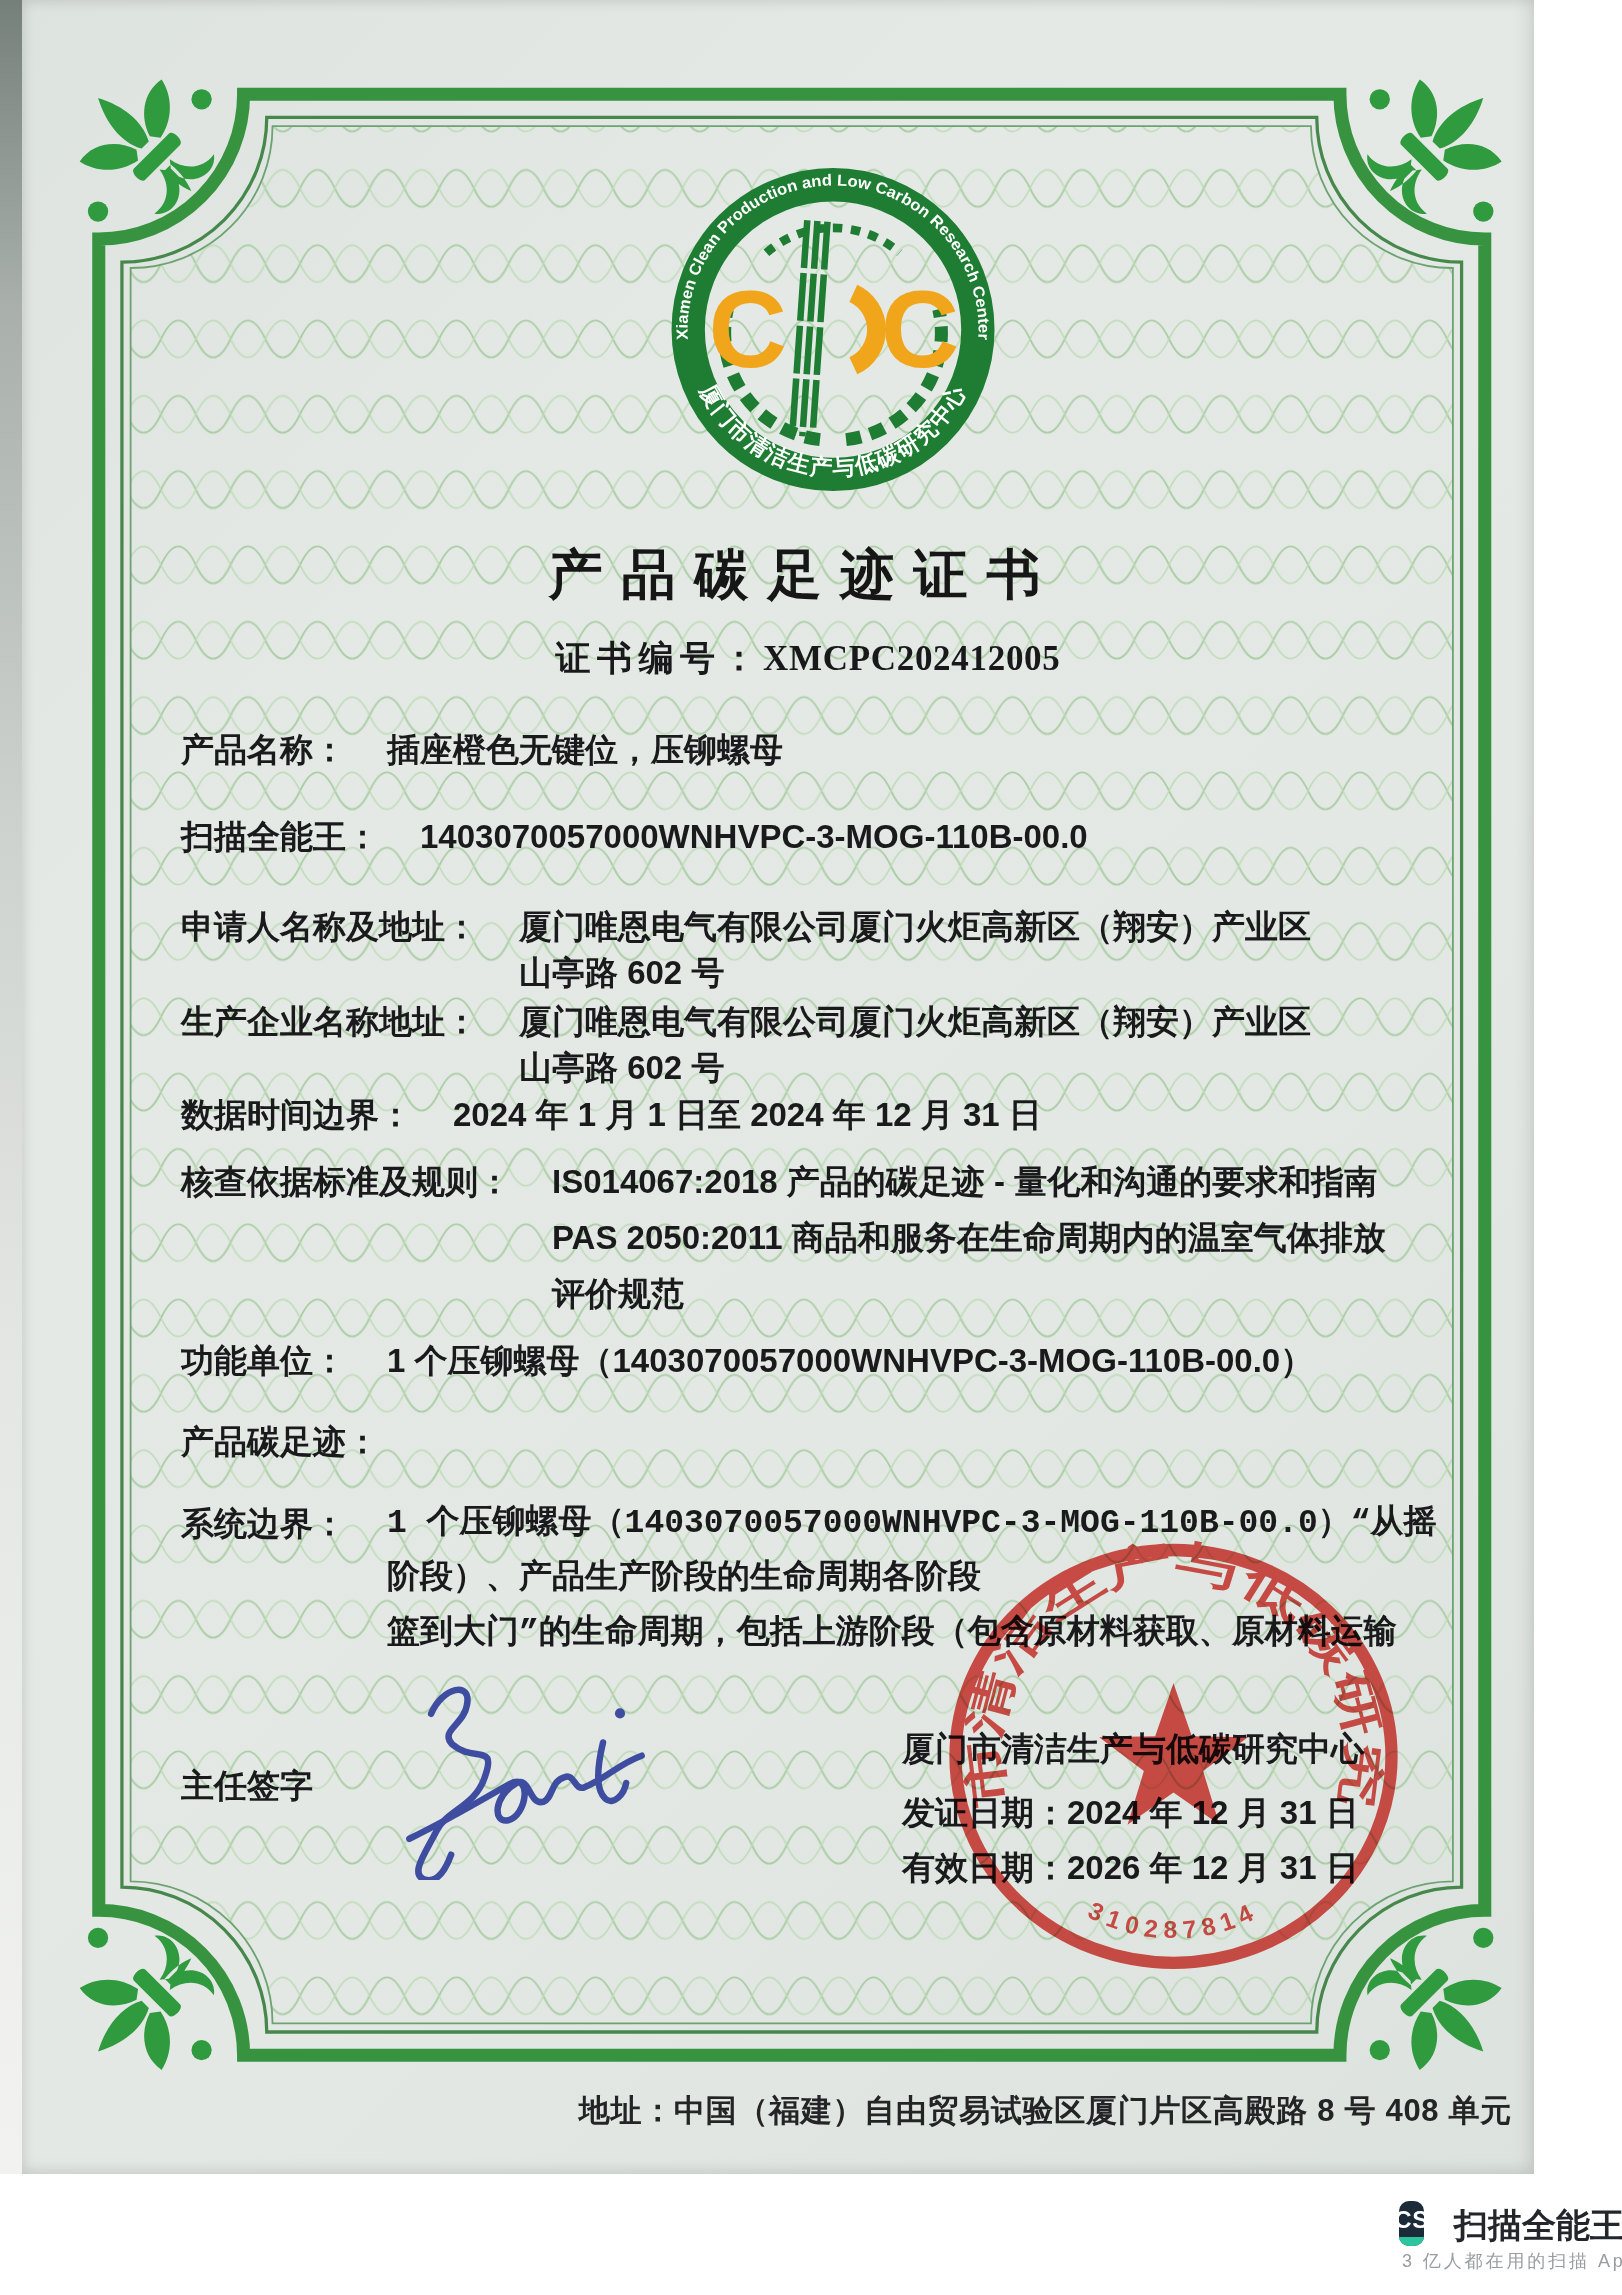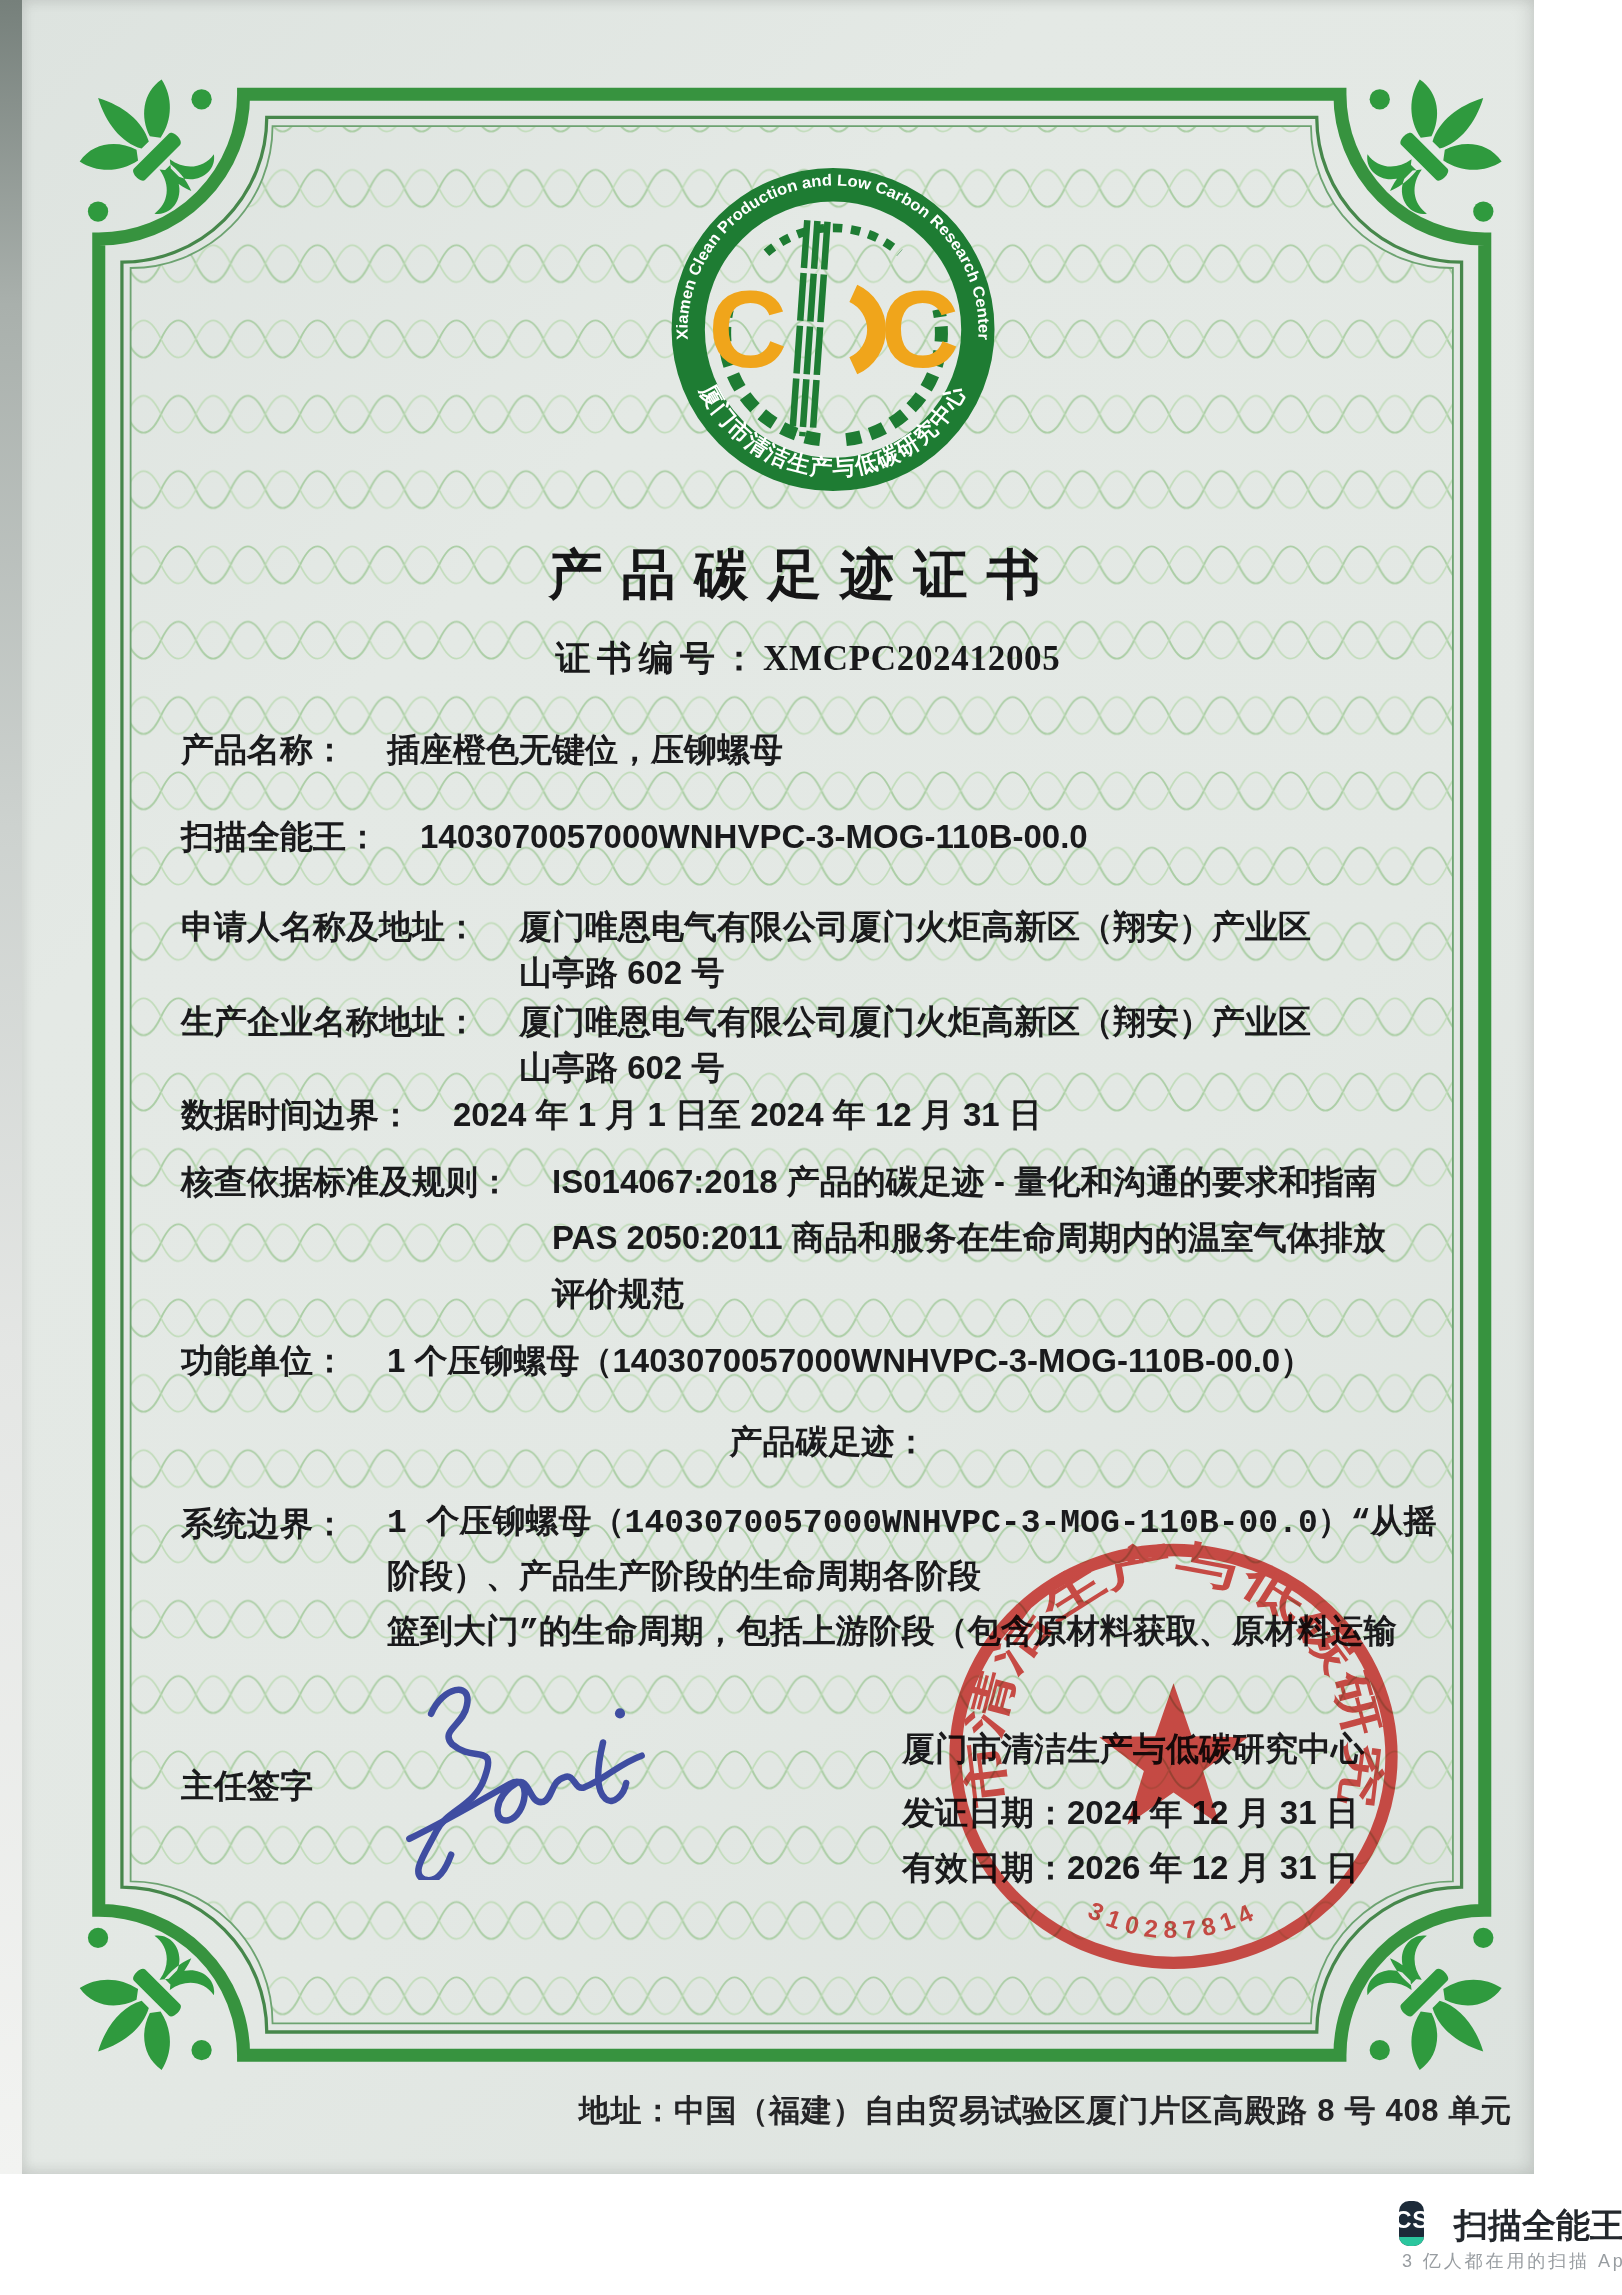--- a/index.html
+++ b/index.html
@@ -19,21 +19,21 @@
   
   .layer{position:absolute;left:0;top:0;width:100%;height:100%;z-index:3;}
   .cert-title{position:absolute;left:52px;right:0;top:537px;text-align:center;
     font-size:54px;font-weight:700;letter-spacing:19px;color:#161617;line-height:75px;}
   .cert-no{position:absolute;left:52px;right:0;top:637px;text-align:center;
     font-size:35px;font-weight:700;color:#19191b;line-height:42px;}
   .cert-no .lbl{letter-spacing:6.5px;margin-left:8px;}
   .cert-no .val{letter-spacing:0.7px;font-family:Liberation Serif, serif;}
 
   .row{position:absolute;left:159px;right:58px;display:flex;align-items:flex-start;gap:41px;
-    font-size:33px;font-weight:700;color:#1a1a1c;line-height:46px;justify-content:center;}
+    font-size:33px;font-weight:700;color:#1a1a1c;line-height:46px;}
   .flabel{white-space:nowrap;flex:0 0 auto;}
   .fvalue{flex:1 1 auto;}
   .lh78 .fvalue div{line-height:56px;}
   .lh78{line-height:56px;}
   .lh76 .fvalue div{line-height:55px;font-family:Liberation Mono, monospace;}
   .lh76{line-height:55px;}
 
   .sign-label{position:absolute;left:159px;top:1726px;font-size:33px;font-weight:700;color:#1a1a1c;line-height:46px;margin-top:37px;}
   .issuer-line{position:absolute;left:880px;font-size:33px;font-weight:700;color:#1a1a1c;line-height:46px;white-space:nowrap;}
   .issuer-name{top:1726px;}

